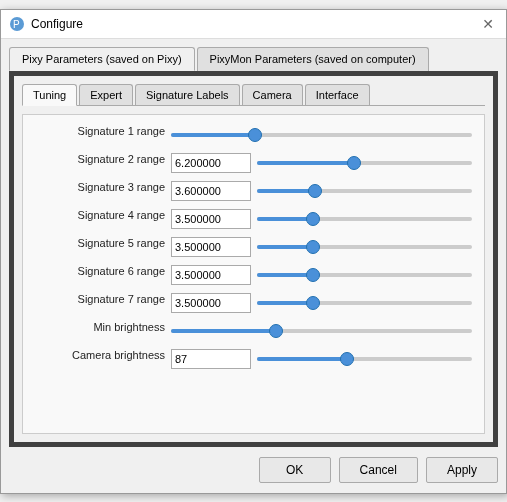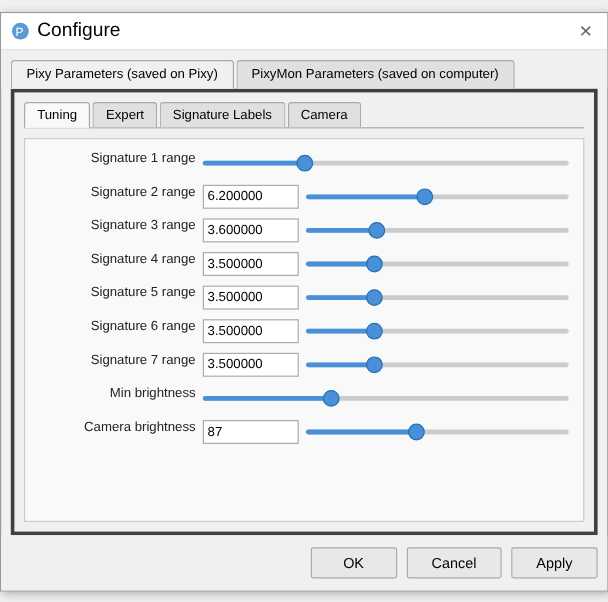--- a/index.html
+++ b/index.html
@@ -29,21 +29,21 @@
     .title-bar-left {
       display: flex;
       align-items: center;
       gap: 6px;
     }
     .app-icon {
       width: 16px;
       height: 16px;
     }
     .title-text {
-      font-size: 16px;
+      font-size: 12px;
       color: #000;
     }
     .close-btn {
       background: none;
       border: none;
       cursor: pointer;
       font-size: 14px;
       color: #666;
       padding: 0 4px;
       line-height: 1;
@@ -65,21 +65,21 @@
       border-radius: 3px 3px 0 0;
     }
     .outer-tab.active {
       background: #f0f0f0;
       border-bottom: 1px solid #f0f0f0;
       font-weight: normal;
       z-index: 1;
     }
     .content-area {
       background: #f0f0f0;
-      border: 3px solid #404040;
+      border: 5px solid #404040;
       margin: 0 8px;
       padding: 8px;
     }
     .inner-tabs {
       display: flex;
       gap: 2px;
       margin-bottom: 8px;
       border-bottom: 1px solid #aaa;
       padding-bottom: 0;
     }
@@ -194,20 +194,21 @@
     <div class="outer-tab">PixyMon Parameters (saved on computer)</div>
   </div>
 
   <div class="content-area">
 
     <div class="inner-tabs">
       <div class="inner-tab active">Tuning</div>
       <div class="inner-tab">Expert</div>
       <div class="inner-tab">Signature Labels</div>
       <div class="inner-tab">Camera</div>
+      <div class="inner-tab">Interface</div>
     </div>
 
     <div class="params-area" id="params-container">
     <div class="param-row">
           <span class="param-label">Signature 1 range</span>
           <div class="slider-container">
             <div class="slider-track">
               <div class="slider-fill" style="width: 28%;"></div>
               <div class="slider-thumb" style="left: 28%;"></div>
             </div>

